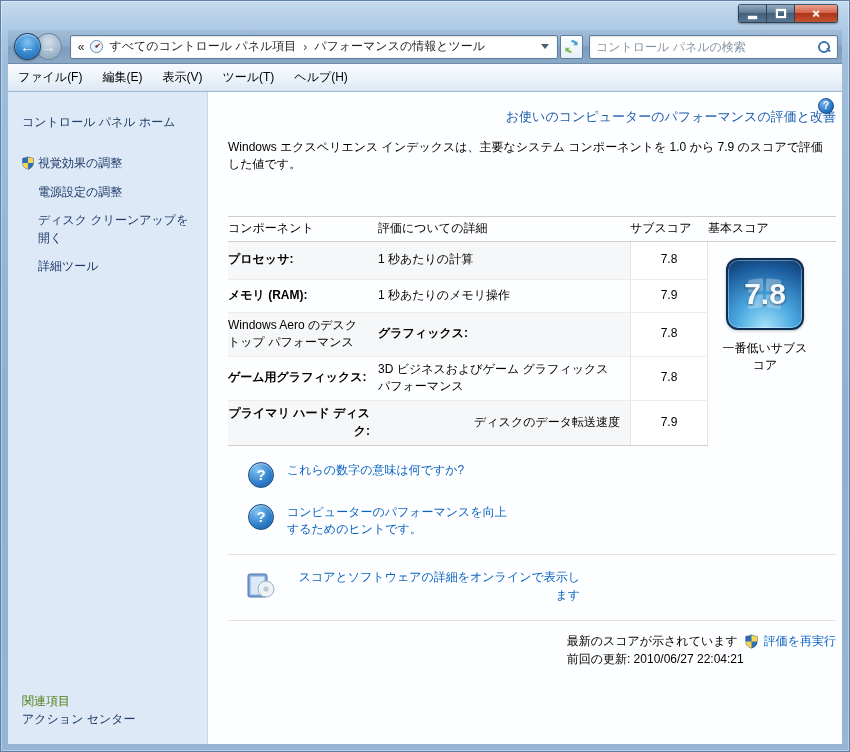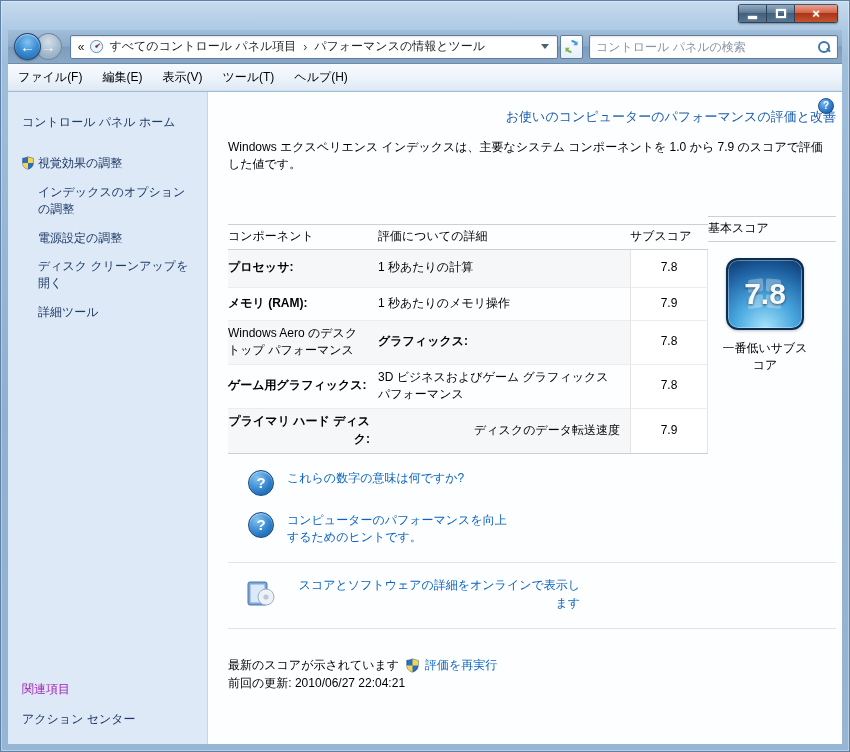--- a/index.html
+++ b/index.html
@@ -70,35 +70,35 @@
   
   .content { position:absolute; left:0; top:62px; right:0; bottom:0; display:flex; background:#fdfeff; }
 
   
   .sidebar { width:200px; flex:none; background:#dde9f7; border-right:1px solid #c6d6ea;
     padding:22px 10px 16px 14px; display:flex; flex-direction:column; color:#1f3a66; line-height:1.45; }
   .side-home { margin-bottom:24px; cursor:pointer; }
   .side-task { position:relative; padding-left:16px; margin-bottom:11px; max-width:168px; cursor:pointer; }
   .side-task .shield { position:absolute; left:-1px; top:1px; width:14px; height:14px; }
   .side-spacer { flex:1; }
-  .side-related-header { color:#a21caf; margin-bottom:12px; }
+  .side-related-header { color:#4d7c0f; }
   .side-related-item { cursor:pointer; }
 
   
   .main { flex:1; position:relative; padding:16px 6px 0 20px; color:#000; line-height:1.45; }
   .help-btn { position:absolute; top:6px; right:8px; width:16px; height:16px; border-radius:50%;
     background:radial-gradient(circle at 35% 30%,#7ab8ea 0%,#2b79c8 60%,#155197 100%);
     border:1px solid #1b4f8f; color:#fff; font-size:10px; font-weight:bold;
     display:flex; align-items:center; justify-content:center; cursor:pointer; }
   .page-title { font-size:13px; font-weight:normal; color:#1b5cad; margin-bottom:12px;text-align:right; }
   .intro { max-width:600px; margin-bottom:42px; }
 
   
   .score-table { display:flex; }
-  .cols-left { width:480px; flex:none;margin-top:8px; }
+  .cols-left { width:480px; flex:none; }
   .t-head { display:grid; grid-template-columns:150px 252px 78px; align-items:center; height:26px;
     border-top:1px solid #cfcfcf; border-bottom:1px solid #cfcfcf; }
   .t-row { display:grid; grid-template-columns:150px 252px 78px; align-items:center;
     border-bottom:1px solid #ececec; }
   .t-row.alt { background:#f6f7f8; }
   .t-row.last { border-bottom:1px solid #cfcfcf;text-align:right; }
   .r1{min-height:38px} .r2{min-height:33px} .r3{min-height:44px} .r4{min-height:44px} .r5{min-height:45px}
   .td.comp { font-weight:bold; padding-right:8px; }
   .td.det { padding-right:10px; }
   .td.sub { align-self:stretch; display:flex; align-items:center; justify-content:center;
@@ -128,21 +128,21 @@
   .q-icon { flex:none; width:26px; height:26px; border-radius:50%;
     background:radial-gradient(circle at 35% 28%,#83c5f2 0%,#2e7fcb 58%,#14549b 100%);
     border:1px solid #12477f; color:#fff; font-size:15px; font-weight:bold;
     display:flex; align-items:center; justify-content:center;
     box-shadow:inset 0 1px 2px rgba(255,255,255,.6); }
   .tips-text { max-width:228px; }
   .print-text { max-width:292px; }
   .online-text { max-width:292px;text-align:right; }
   .sep { border-top:1px solid #e3e3e3; margin-top:16px; }
   .online-row { display:flex; gap:12px; align-items:flex-start; margin:14px 0 0 16px; cursor:pointer; }
-  .footer-row { display:flex; justify-content:flex-start; align-items:flex-start; margin-top:28px; }
+  .footer-row { display:flex; justify-content:flex-end; align-items:flex-start; margin-top:12px; }
   .rerun { display:flex; align-items:center; gap:5px; cursor:pointer; }
   .rerun .shield { width:15px; height:15px; }
   svg { display:block; }
 </style>
 </head>
 <body>
 
 <div class="win">
 
   <div class="caption-group">
@@ -217,21 +217,20 @@
         <div class="side-task">
           <span class="shield">
             <svg width="14" height="14" viewBox="0 0 16 16">
               <path d="M8 1 C5 2.2 3.5 2.5 2 2.5 L2 8 C2 12 5 14.3 8 15 C11 14.3 14 12 14 8 L14 2.5 C12.5 2.5 11 2.2 8 1 Z" fill="#2d6fbc" stroke="#1c4a84" stroke-width="0.8"></path>
               <path d="M8 1 C11 2.2 12.5 2.5 14 2.5 L14 8 L8 8 Z" fill="#f7d64a"></path>
               <path d="M2 8 C2 12 5 14.3 8 15 L8 8 Z" fill="#f7d64a"></path>
             </svg>
           </span>
           <span>視覚効果の調整</span>
         </div>
-        <div class="side-task">インデックスのオプションの調整</div>
         <div class="side-task">電源設定の調整</div>
         <div class="side-task">ディスク クリーンアップを開く</div>
         <div class="side-task">詳細ツール</div>
 
         <div class="side-spacer"></div>
 
         <div class="side-related-header">関連項目</div>
         <div class="side-related-item">アクション センター</div>
       </aside>
 

